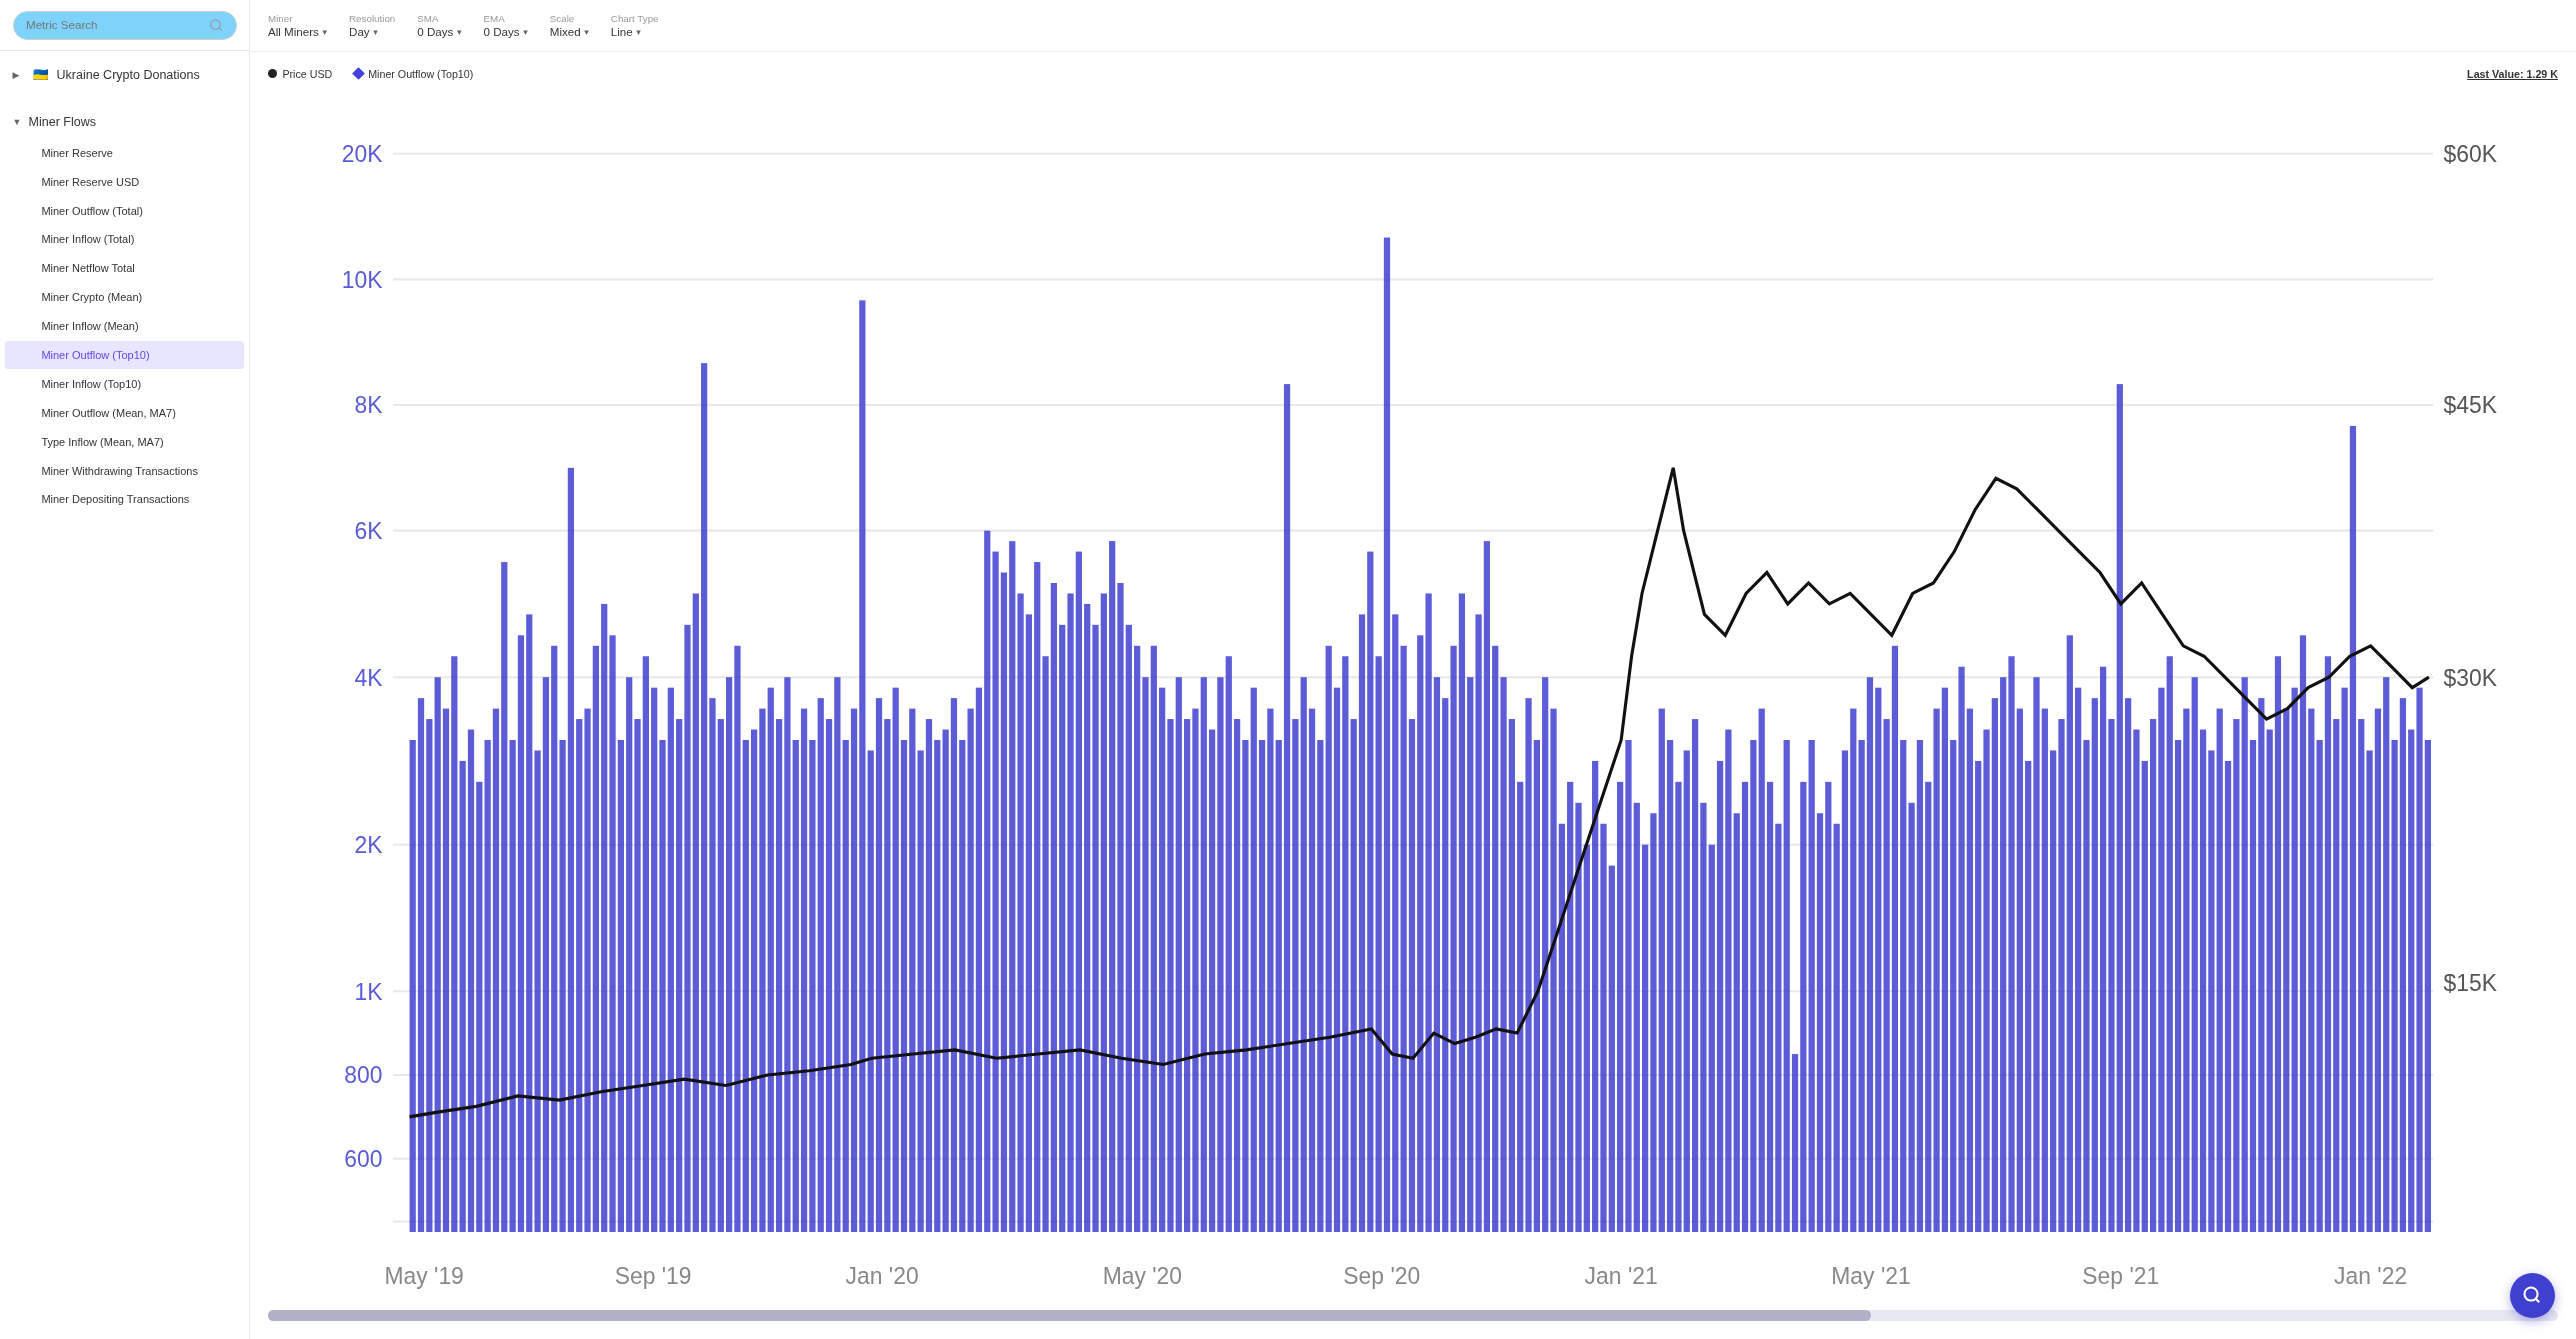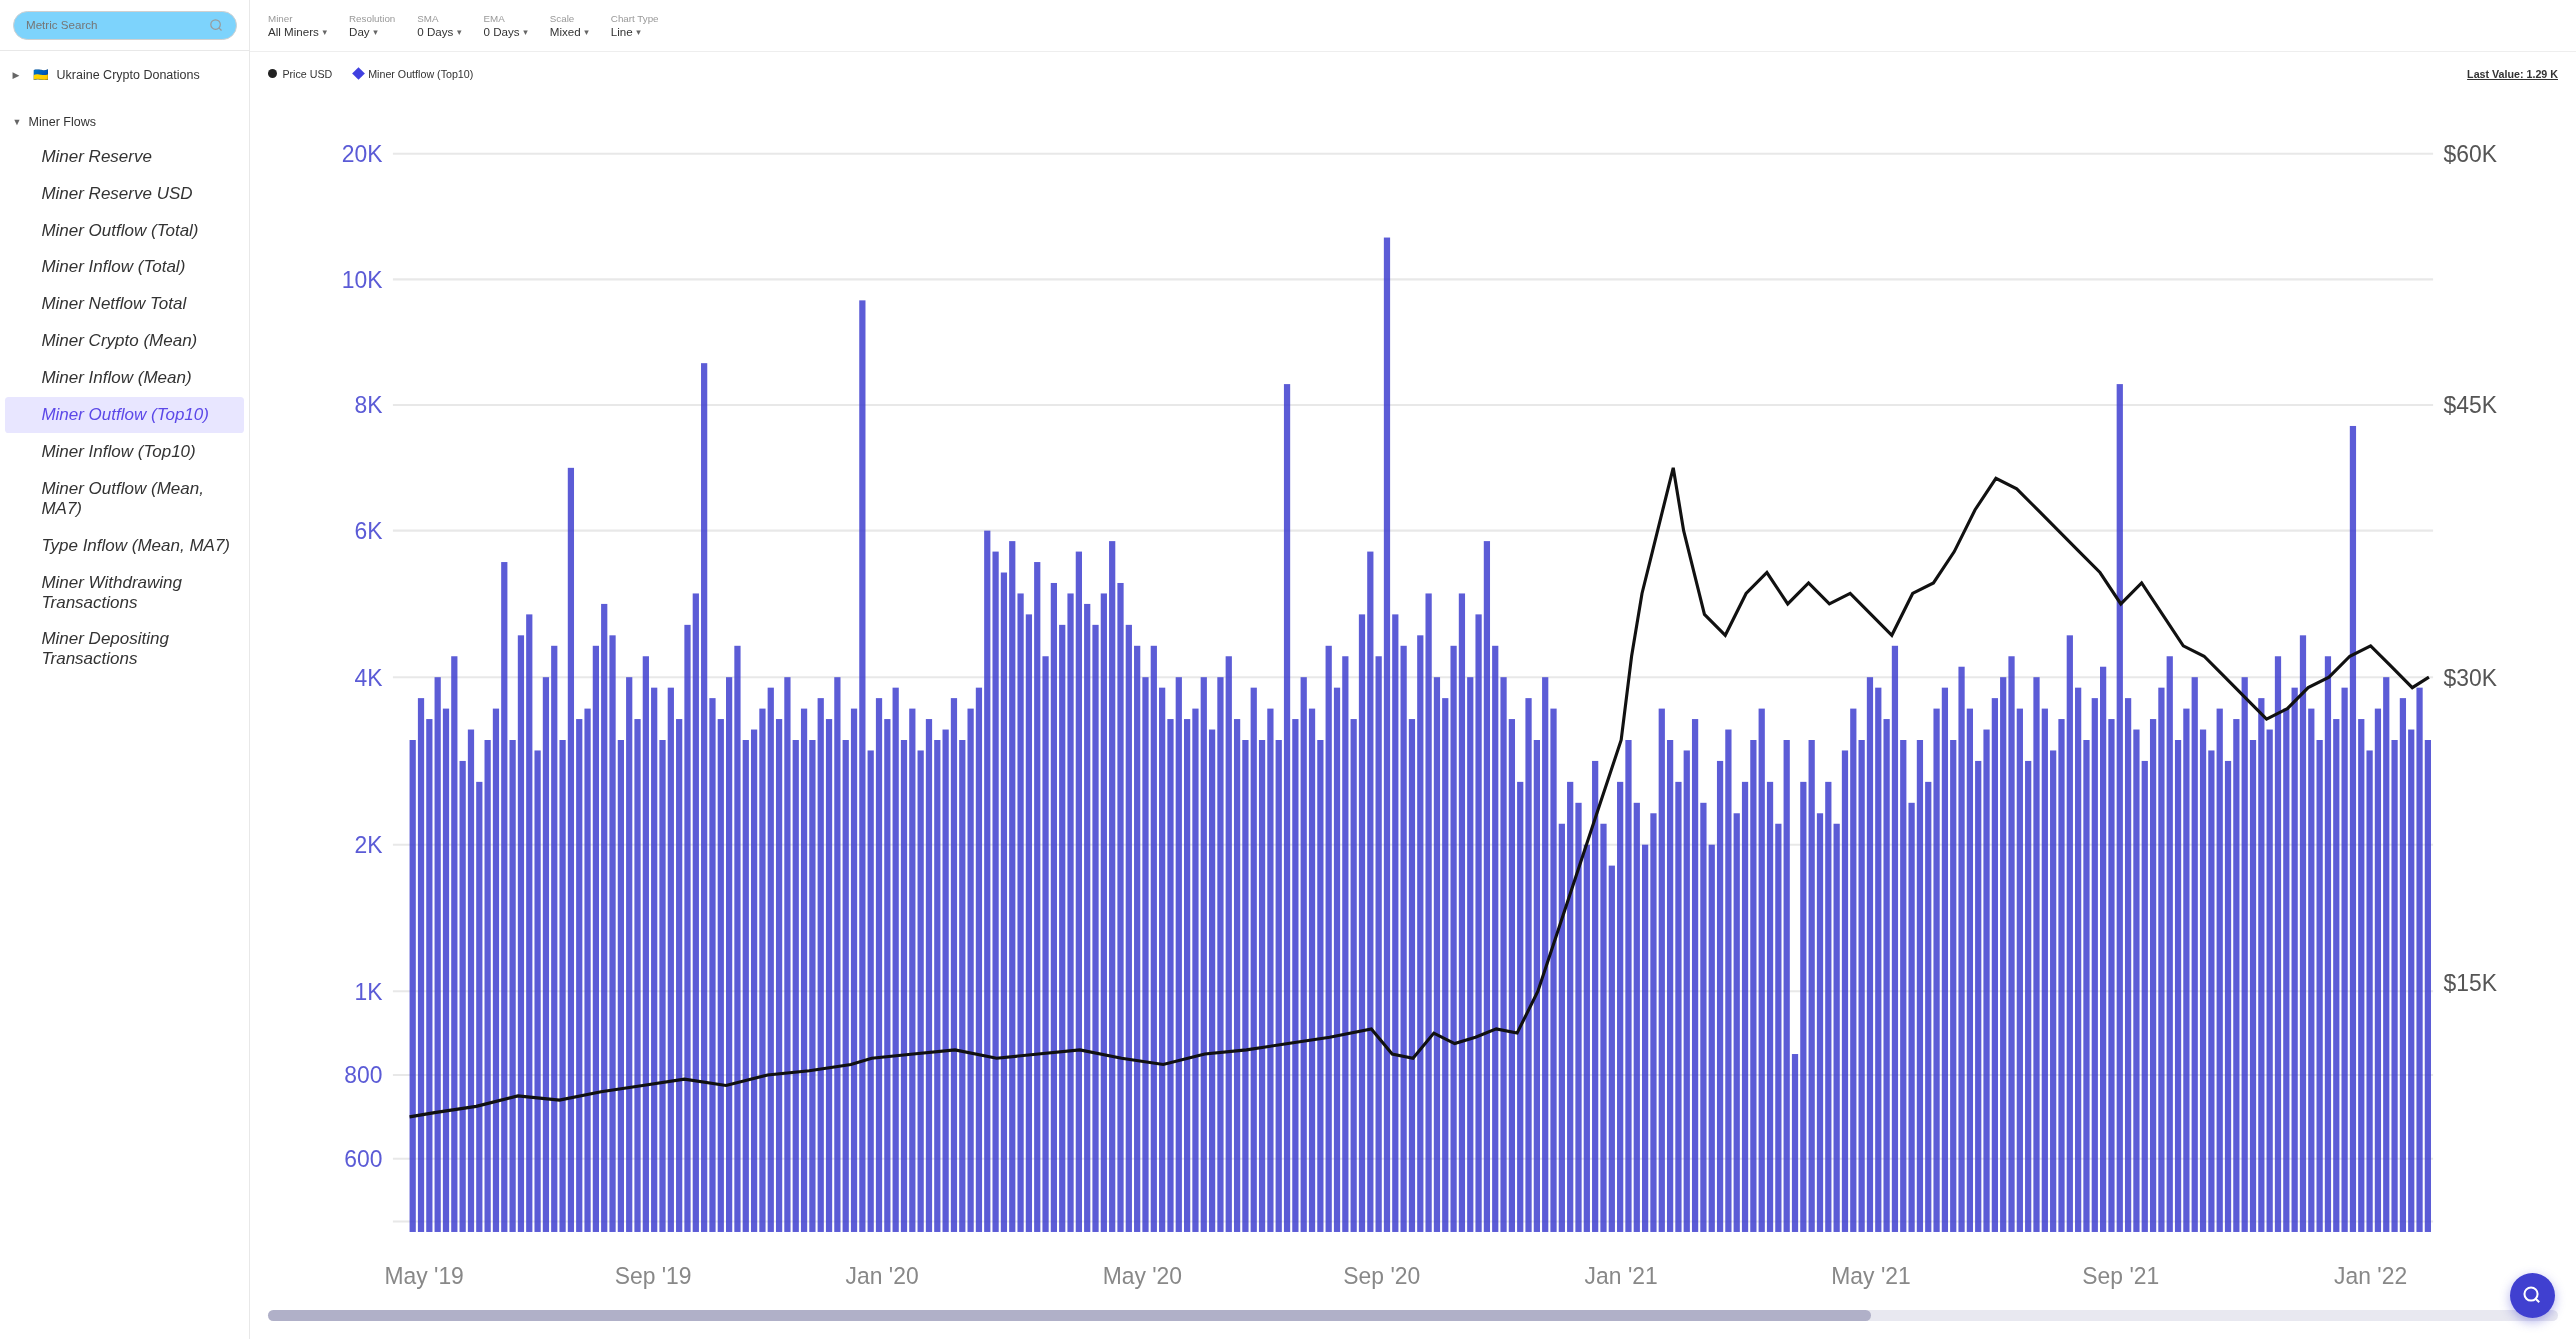--- a/index.html
+++ b/index.html
@@ -66,24 +66,23 @@
     .ukraine-header {
       display: flex;
       align-items: center;
       gap: 7.2px;
     }
 
     .nav-item {
       padding: 8px 12.5px 8px 36px;
       cursor: pointer;
       color: #333;
-      font-size: 17px;
+      font-size: 11px;
       border-radius: 3.6px;
       margin: 0.9px 5.4px;
-      font-style: italic;
     }
 
     .nav-item.active {
       background: #e8e6ff;
       color: #5b48e8;
       font-weight: 500;
     }
 
     
     #main {

